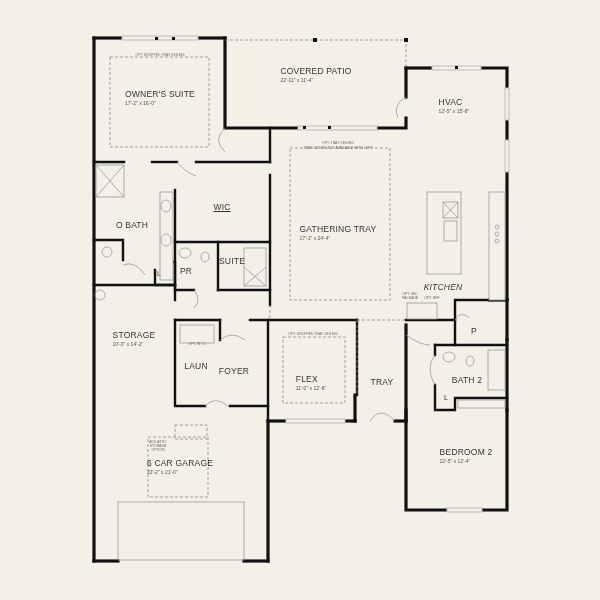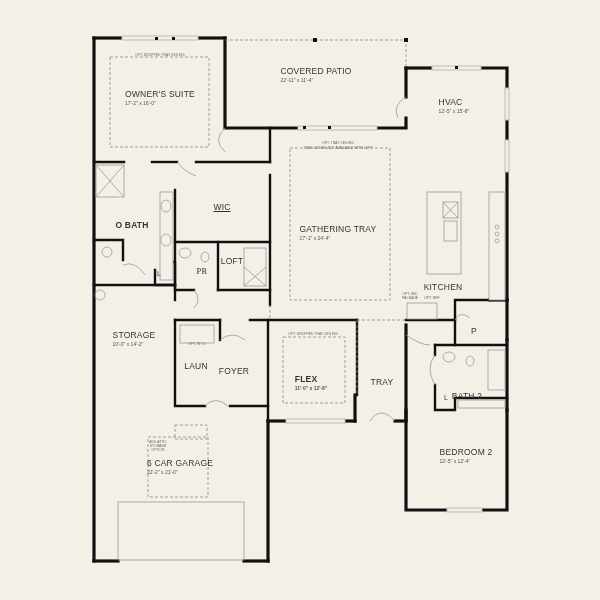--- a/index.html
+++ b/index.html
@@ -172,53 +172,53 @@
   <span class="name">HVAC</span>
   <span class="dim">12'-5" x 15'-8"</span>
 </div>
 <div class="lbl" style="left:338px;top:232px;">
   <span class="name">GATHERING TRAY</span>
   <span class="dim">17'-1" x 24'-4"</span>
 </div>
 <div class="lbl" style="left:222px;top:207px;text-decoration:underline;">
   <span class="name">WIC</span>
 </div>
-<div class="lbl" style="left:132px;top:225px;font-weight:bold;">
+<div class="lbl" style="left:132px;top:225px;">
   <span class="name">O BATH</span>
 </div>
-<div class="lbl" style="left:202px;top:271px;font-family:Liberation Serif, serif;">
+<div class="lbl" style="left:186px;top:271px;">
   <span class="name">PR</span>
 </div>
 <div class="lbl" style="left:232px;top:261px;">
-  <span class="name">LOFT</span>
-</div>
-<div class="lbl" style="left:443px;top:287px;">
+  <span class="name">SUITE</span>
+</div>
+<div class="lbl" style="left:443px;top:287px;font-style:italic;">
   <span class="name">KITCHEN</span>
 </div>
 <div class="lbl" style="left:134px;top:338px;">
   <span class="name">STORAGE</span>
   <span class="dim">10'-0" x 14'-2"</span>
 </div>
 <div class="lbl" style="left:196px;top:366px;">
   <span class="name">LAUN</span>
 </div>
 <div class="lbl" style="left:234px;top:371px;">
   <span class="name">FOYER</span>
 </div>
-<div class="lbl" style="left:311px;top:382px;font-weight:bold;">
+<div class="lbl" style="left:311px;top:382px;">
   <span class="name">FLEX</span>
   <span class="dim">11'-0" x 12'-8"</span>
 </div>
 <div class="lbl" style="left:382px;top:382px;">
   <span class="name">TRAY</span>
 </div>
 <div class="lbl" style="left:474px;top:331px;">
   <span class="name">P</span>
 </div>
-<div class="lbl" style="left:467px;top:396px;">
+<div class="lbl" style="left:467px;top:380px;">
   <span class="name">BATH 2</span>
 </div>
 <div class="lbl" style="left:466px;top:455px;">
   <span class="name">BEDROOM 2</span>
   <span class="dim">12'-5" x 12'-4"</span>
 </div>
 <div class="lbl" style="left:180px;top:466px;">
   <span class="name">6 CAR GARAGE</span>
   <span class="dim">22'-2" x 21'-0"</span>
 </div>

